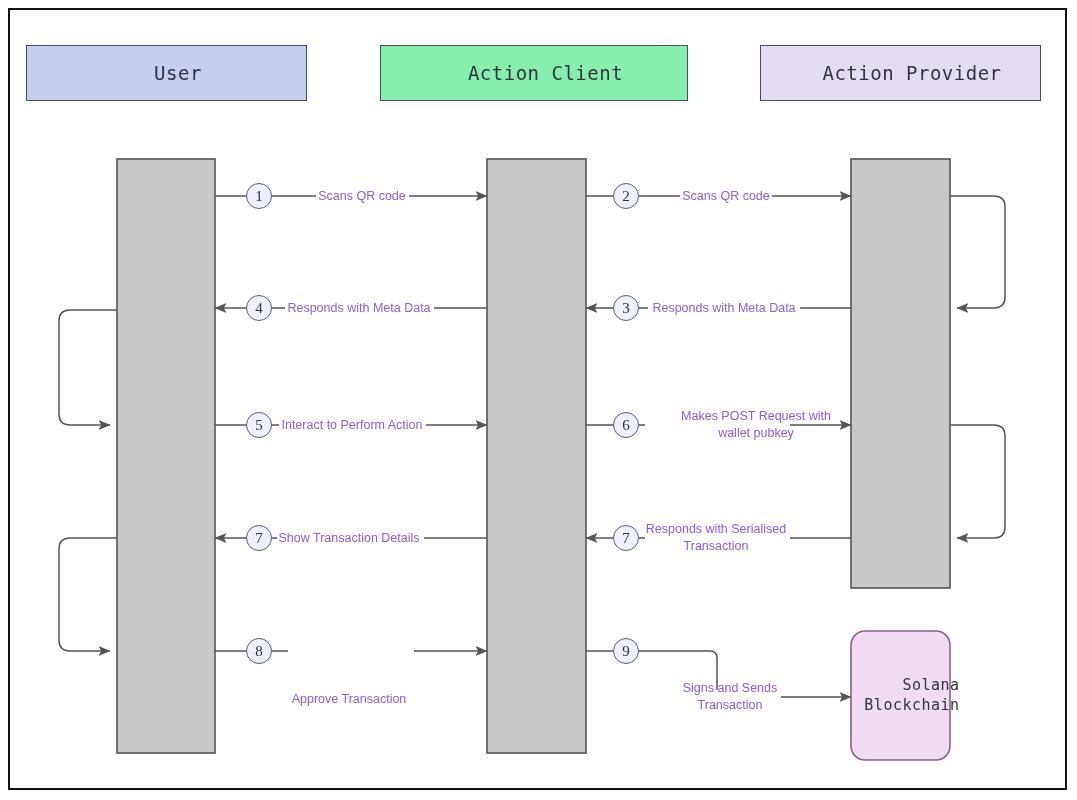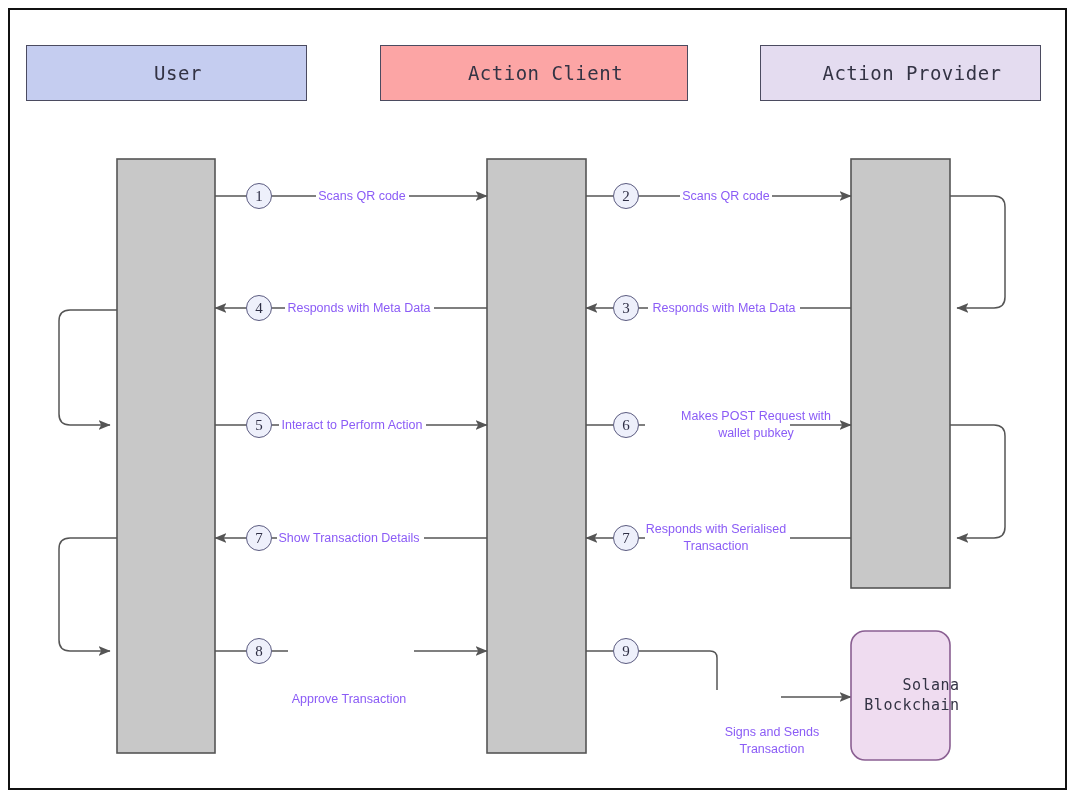--- a/index.html
+++ b/index.html
@@ -172,21 +172,21 @@
       <path d="M 950 425 L 994 425 Q 1005 425 1005 436 L 1005 527 Q 1005 538 994 538 L 957 538" fill="none" stroke="#555555" stroke-width="1.5" marker-end="url(#arrowEnd)"></path>
     </g>
 
     <rect x="851" y="631" width="99" height="129" rx="14" ry="14" fill="#efdcf0" stroke="#8a5f92" stroke-width="1.6"></rect>
   </svg>
 
   <div class="actor-box" style="left:26px; top:45px; width:281px; height:56px; background:#c5cdf0;">
     <span>User</span>
   </div>
 
-  <div class="actor-box" style="left:380px; top:45px; width:308px; height:56px; background:#fca5a5;">
+  <div class="actor-box" style="left:380px; top:45px; width:308px; height:56px; background:#86efac;">
     <span>Action Client</span>
   </div>
 
   <div class="actor-box" style="left:851px; top:631px; width:99px; height:129px; background:transparent; border:none; font-size:15px;">
     <span>Solana
 Blockchain</span>
   </div>
 
   <div class="actor-box" style="left:760px; top:45px; width:281px; height:56px; background:#e4dcf0;">
     <span>Action Provider</span>
@@ -227,16 +227,16 @@
   <div class="msg-label" style="left:726px; top:196px;">Scans QR code</div>
   <div class="msg-label" style="left:724px; top:308px;">Responds with Meta Data</div>
   <div class="msg-label" style="left:359px; top:308px;">Responds with Meta Data</div>
   <div class="msg-label" style="left:352px; top:425px;">Interact to Perform Action</div>
   <div class="msg-label" style="left:756px; top:425px;">Makes POST Request with
 wallet pubkey</div>
   <div class="msg-label" style="left:716px; top:538px;">Responds with Serialised
 Transaction</div>
   <div class="msg-label" style="left:349px; top:538px;">Show Transaction Details</div>
   <div class="msg-label" style="left:349px; top:651px;margin-top:48px;">Approve Transaction</div>
-  <div class="msg-label" style="left:772px; top:697px;margin-top:44px;">Signs and Sends
+  <div class="msg-label" style="left:730px; top:697px;">Signs and Sends
 Transaction</div>
 
 </div>
 
 </body></html>

